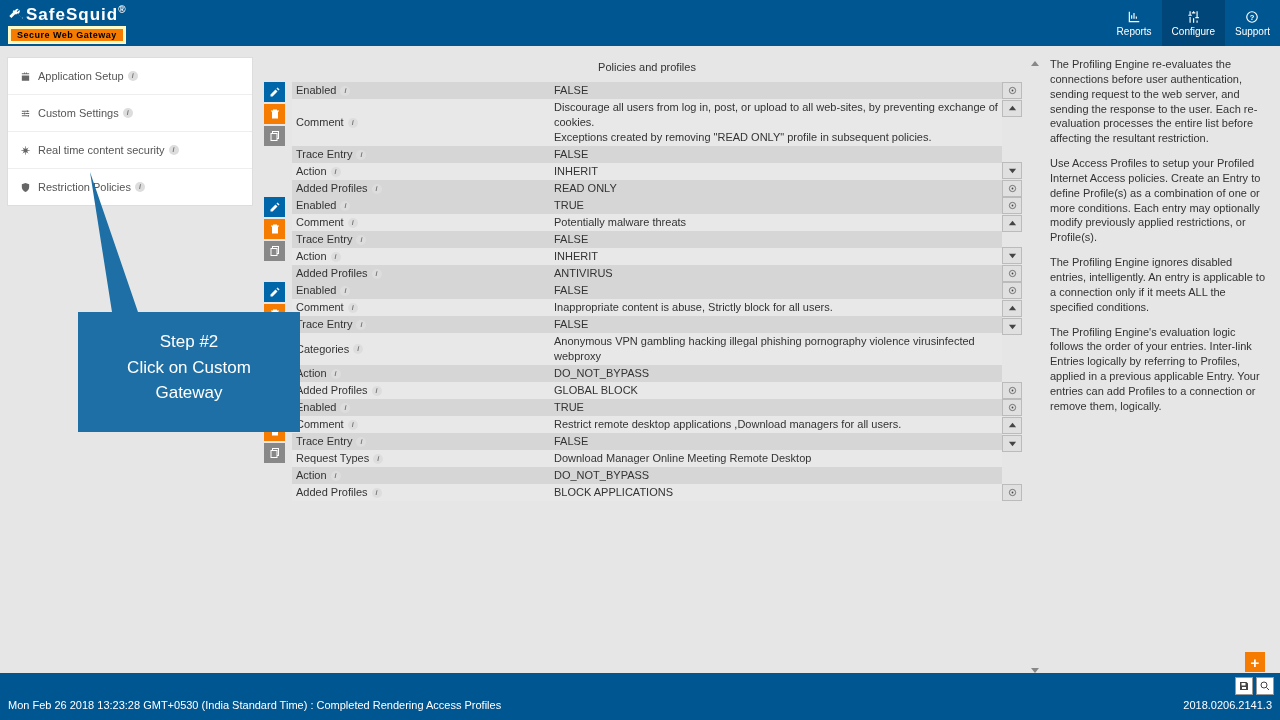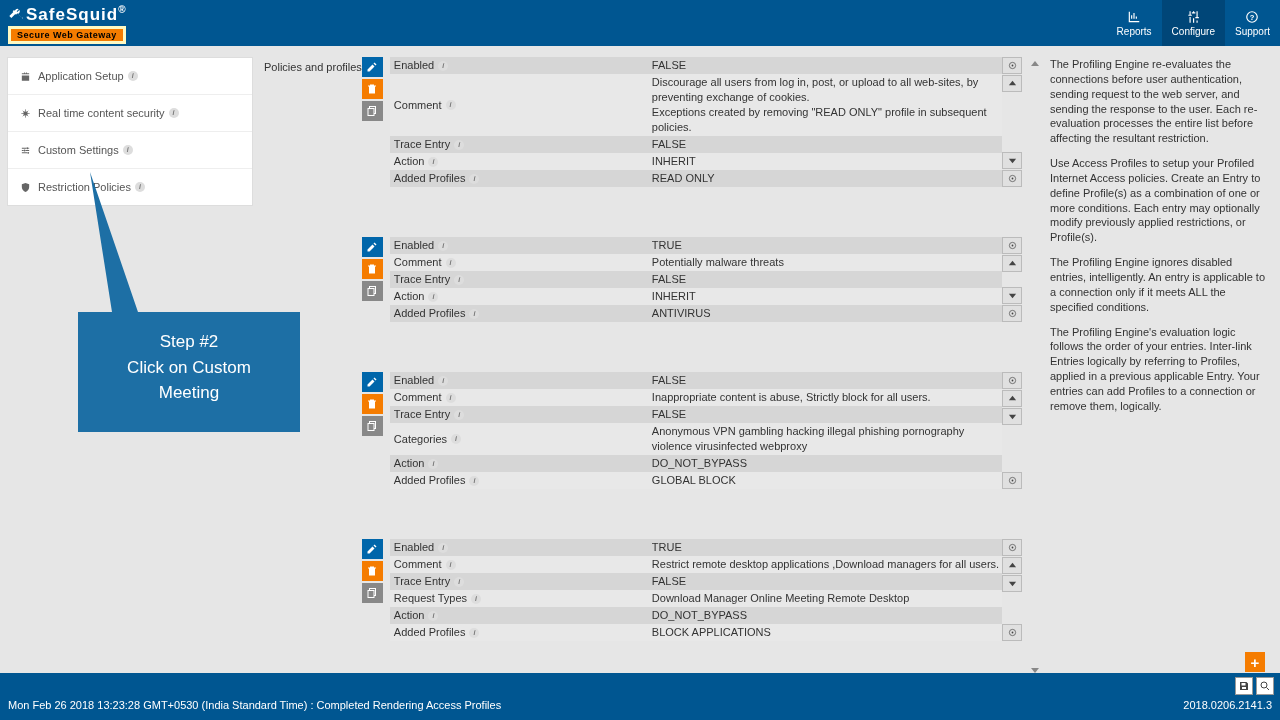--- a/index.html
+++ b/index.html
@@ -16,24 +16,24 @@
 .nav-item.active{background:#004678}
 .nav-item svg{width:14px;height:14px;margin-bottom:2px}
 .layout{display:flex;height:631px}
 .sidebar{width:253px;padding:11px 0 0 7px;flex-shrink:0}
 .sidebar-card{background:#fff;border:1px solid #ddd}
 .sidebar-item{padding:12px 12px;border-bottom:1px solid #eee;cursor:pointer;font-size:11px;color:#555;display:flex;align-items:center}
 .sidebar-item:last-child{border-bottom:none}
 .sidebar-item svg{width:11px;height:11px;margin-right:7px;flex-shrink:0}
 .info-dot{display:inline-block;width:10px;height:10px;background:#ddd;color:#777;border-radius:50%;font-size:7px;font-weight:bold;text-align:center;line-height:10px;margin-left:4px;font-style:italic}
 .main{flex:1;display:flex;padding:11px 0 0 11px;min-width:0}
-.content-col{width:766px;display:flex;}
+.content-col{width:766px;display:flex;flex-direction:column}
 .page-title{text-align:center;font-size:11px;padding:4px 0 9px 0;color:#333}
 .entries{flex:1;overflow-y:auto;padding-right:4px;position:relative}
-.entry{display:flex;margin-bottom:50px}
+.entry{display:flex;}
 .action-col{width:28px;display:flex;flex-direction:column;gap:2px;padding-top:0}
 .abtn{width:21px;height:20px;display:flex;align-items:center;justify-content:center;color:#fff;cursor:pointer}
 .abtn.edit{background:#0066aa}
 .abtn.del{background:#f57c00}
 .abtn.copy{background:#888}
 .abtn svg{width:12px;height:12px}
 .fields{flex:1}
 .field-row{display:flex;min-height:16px;line-height:15px}
 .field-row.a{background:#d6d6d6}
 .field-row.b{background:#e8e8e8}
@@ -97,38 +97,38 @@
     <div class="sidebar-card">
       <div class="sidebar-item">
         <svg viewBox="0 0 24 24">
             <path fill="#666" d="M9 3v2H4v16h16V5h-5V3H9zm2 0h2v2h-2V3zM4 7h16v3H4V7z"></path>
           </svg>
         <span>Application Setup</span>
           <span class="info-dot">i</span>
       </div>
       <div class="sidebar-item">
         <svg viewBox="0 0 24 24">
-            <circle cx="12" cy="12" r="5" fill="#666"></circle>
-            <path stroke="#666" stroke-width="1.5" d="M12 3v4M12 17v4M3 12h4M17 12h4M6 6l3 3M15 15l3 3M6 18l3-3M15 9l3-3"></path>
-          </svg>
-        <span>Real time content security</span>
-          <span class="info-dot">i</span>
-      </div>
-      <div class="sidebar-item">
-        <svg viewBox="0 0 24 24">
             <path fill="#666" d="M4 6h10v2H4V6zm14 0h2v2h-2V6zM4 11h4v2H4v-2zm8 0h8v2h-8v-2zM4 16h12v2H4v-2zm16 0h0v2h0v-2z"></path>
             <circle cx="16" cy="7" r="2" fill="#666"></circle>
             <circle cx="10" cy="12" r="2" fill="#666"></circle>
             <circle cx="18" cy="17" r="2" fill="#666"></circle>
           </svg>
         <span>Custom Settings</span>
           <span class="info-dot">i</span>
       </div>
       <div class="sidebar-item">
         <svg viewBox="0 0 24 24">
+            <circle cx="12" cy="12" r="5" fill="#666"></circle>
+            <path stroke="#666" stroke-width="1.5" d="M12 3v4M12 17v4M3 12h4M17 12h4M6 6l3 3M15 15l3 3M6 18l3-3M15 9l3-3"></path>
+          </svg>
+        <span>Real time content security</span>
+          <span class="info-dot">i</span>
+      </div>
+      <div class="sidebar-item">
+        <svg viewBox="0 0 24 24">
             <path fill="#666" d="M12 2l8 3v6c0 5-3.5 9-8 11-4.5-2-8-6-8-11V5l8-3z"></path>
           </svg>
         <span>Restriction Policies</span>
           <span class="info-dot">i</span>
       </div>
     </div>
   </div>
 
   <div class="main">
     <div class="content-col">
@@ -460,15 +460,15 @@
   </div>
 </div>
 
 <div class="callout">
   <svg width="222" height="260" viewBox="0 0 222 260">
     <polygon points="12,0 34,140 0,140 0,260 222,260 222,140 60,140" fill="#1d6fa5"></polygon>
   </svg>
   <div class="callout-text">
     <div>Step #2</div>
     <div>Click on Custom</div>
-    <div>Meeting</div>
+    <div>Gateway</div>
   </div>
 </div>
 
 </body></html>

